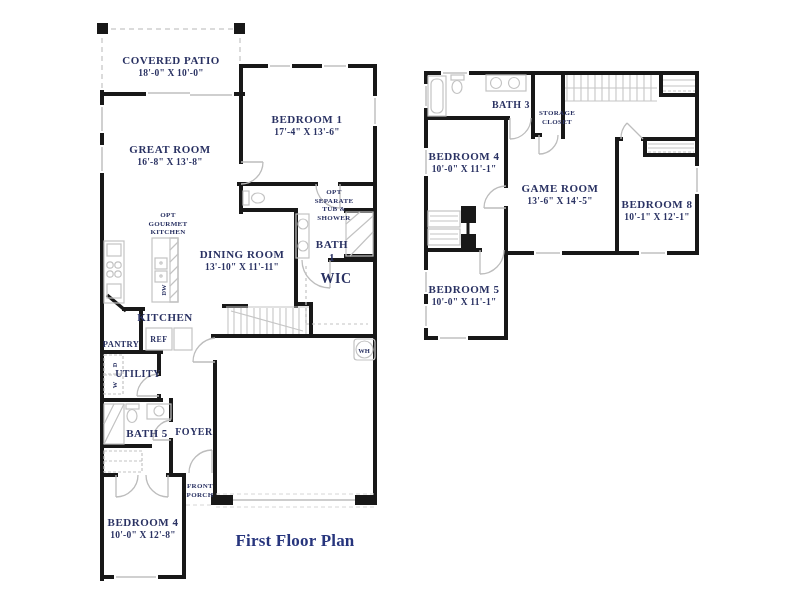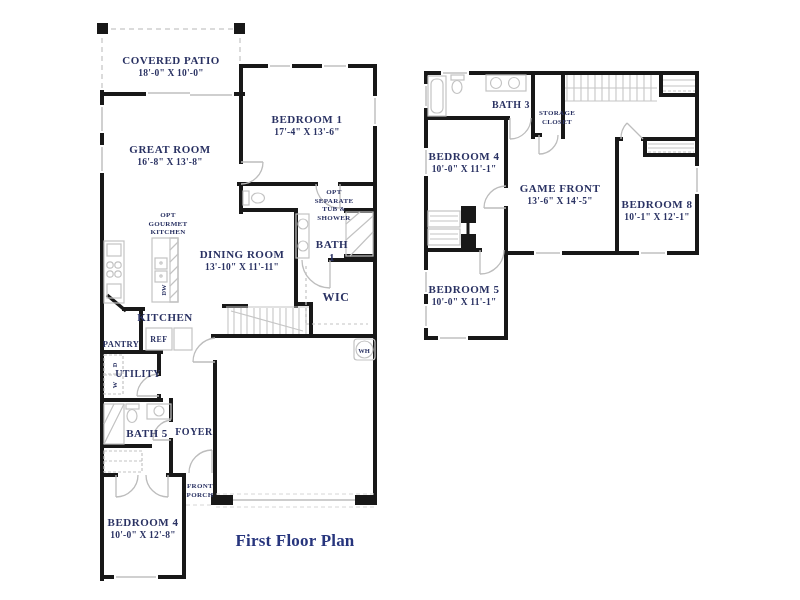--- a/index.html
+++ b/index.html
@@ -242,21 +242,21 @@
 <div class="lbl" style="left:334px;top:205px">
   <span class="xs">OPT</span>
   <span class="xs">SEPARATE</span>
   <span class="xs">TUB &amp;</span>
   <span class="xs">SHOWER</span>
 </div>
 <div class="lbl" style="left:332px;top:251px">
   <span class="nm">BATH</span>
   <span class="nm">1</span>
 </div>
-<div class="lbl" style="left:336px;top:297px;font-size:12px">WIC</div>
+<div class="lbl" style="left:336px;top:278px;font-size:14px">WIC</div>
 <div class="lbl md" style="left:138px;top:373px">UTILITY</div>
 <div class="lbl rot tiny" style="left:114px;top:365px">D</div>
 <div class="lbl rot tiny" style="left:114px;top:385px">W</div>
 <div class="lbl md" style="left:147px;top:433px;font-size:11px">BATH 5</div>
 <div class="lbl md" style="left:194px;top:431px">FOYER</div>
 <div class="lbl" style="left:200px;top:490px">
   <span class="xs">FRONT</span>
   <span class="xs">PORCH</span>
 </div>
 <div class="lbl" style="left:143px;top:528px">
@@ -269,21 +269,21 @@
 <div class="lbl md" style="left:511px;top:104px">BATH 3</div>
 <div class="lbl" style="left:557px;top:117px">
   <span class="xs">STORAGE</span>
   <span class="xs">CLOSET</span>
 </div>
 <div class="lbl" style="left:464px;top:162px">
   <span class="nm">BEDROOM 4</span>
   <span class="dm">10'-0" X 11'-1"</span>
 </div>
 <div class="lbl" style="left:560px;top:194px">
-  <span class="nm">GAME FRONT</span>
+  <span class="nm">GAME ROOM</span>
   <span class="dm">13'-6" X 14'-5"</span>
 </div>
 <div class="lbl" style="left:657px;top:210px">
   <span class="nm">BEDROOM 8</span>
   <span class="dm">10'-1" X 12'-1"</span>
 </div>
 <div class="lbl" style="left:464px;top:295px">
   <span class="nm">BEDROOM 5</span>
   <span class="dm">10'-0" X 11'-1"</span>
 </div>

